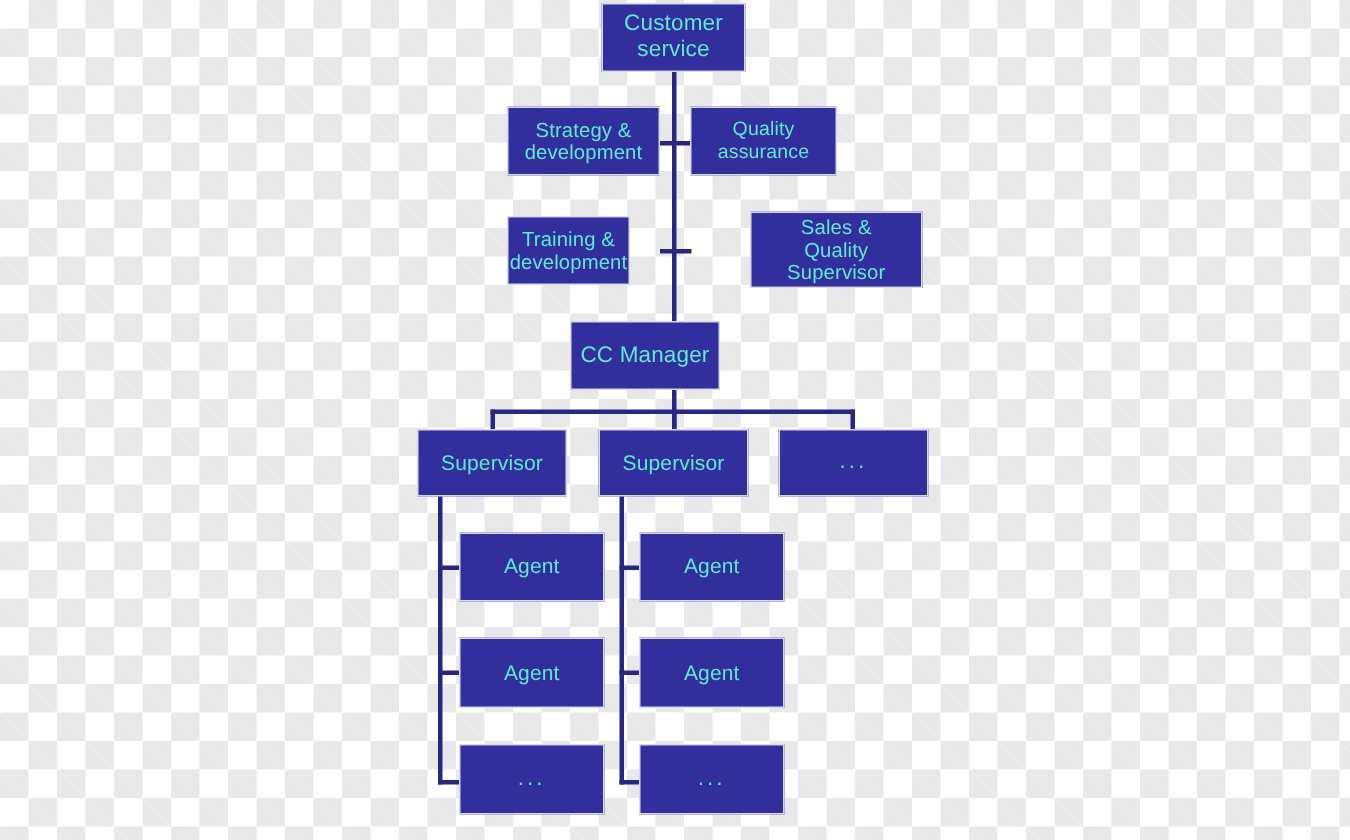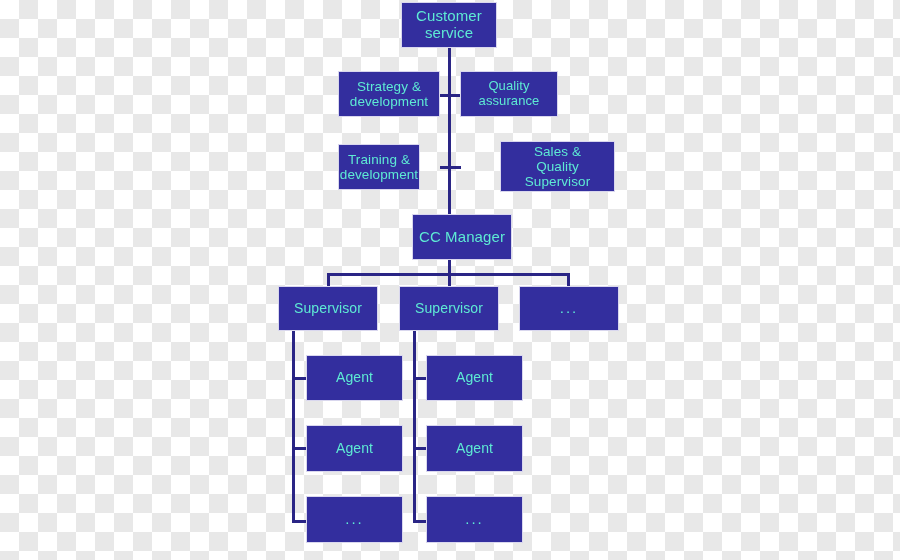--- a/index.html
+++ b/index.html
@@ -129,21 +129,21 @@
   </div>
 
   <div class="node" style="left:460px; top:141px; width:115px; height:51px; font-size:13.5px;margin-left:40px;">
     <span>
       <span>Sales &amp;</span>
       <span>Quality</span>
       <span>Supervisor</span>
     </span>
   </div>
 
-  <div class="node" style="left:412px; top:214px; width:100px; height:46px; font-size:15px;">
+  <div class="node" style="left:380px; top:214px; width:100px; height:46px; font-size:15px;">
     <span>CC Manager</span>
   </div>
 
   <div class="node" style="left:278px; top:286px; width:100px; height:45px; font-size:14px;">
     <span>Supervisor</span>
   </div>
 
   <div class="node" style="left:399px; top:286px; width:100px; height:45px; font-size:14px;">
     <span>Supervisor</span>
   </div>

